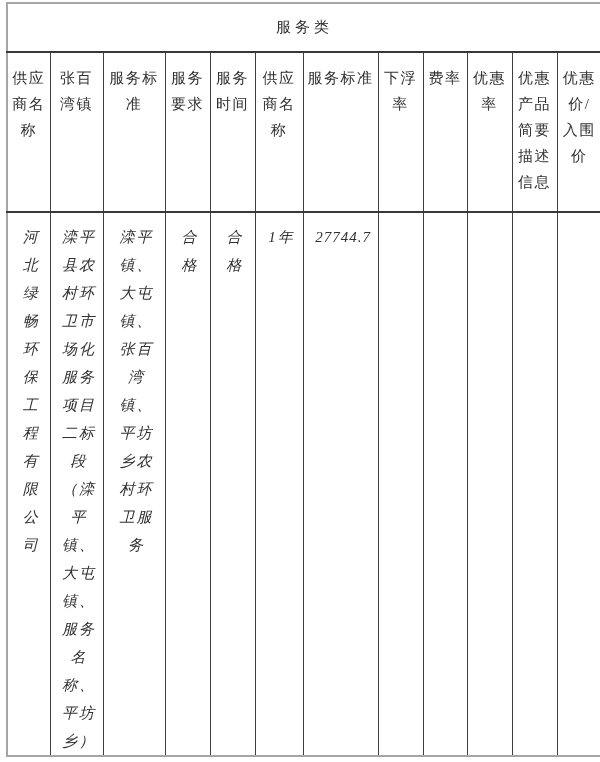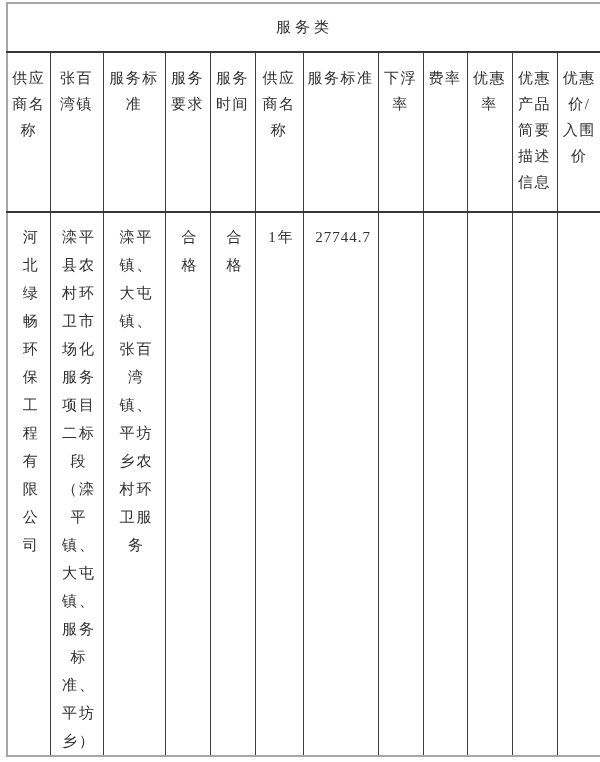--- a/index.html
+++ b/index.html
@@ -62,20 +62,21 @@
     padding: 12px 3px 0 3px;
     line-height: 26px;
     letter-spacing: 1.5px;
     border-bottom: 2px solid #383838;
   }
   tr.data-row td {
     vertical-align: top;
     padding: 10px 3px 0 8px;
     line-height: 28px;
     letter-spacing: 2px;
+    font-style: italic;
   }
   tr.data-row td.amount {
     letter-spacing: 1px;
   }
 </style>
 </head>
 <body>
 
 <div class="page">
   <table class="doc-table">
@@ -106,21 +107,21 @@
         <th>供应商名称</th>
         <th>服务标准</th>
         <th>下浮率</th>
         <th>费率</th>
         <th>优惠率</th>
         <th>优惠产品简要描述信息</th>
         <th>优惠价/入围价</th>
       </tr>
       <tr class="data-row">
         <td>河北绿畅环保工程有限公司</td>
-        <td>滦平县农村环卫市场化服务项目二标段（滦平镇、大屯镇、服务标准、平坊乡）</td>
+        <td>滦平县农村环卫市场化服务项目二标段（滦平镇、大屯镇、服务名称、平坊乡）</td>
         <td>滦平镇、大屯镇、张百湾镇、平坊乡农村环卫服务</td>
         <td>合格</td>
         <td>合格</td>
         <td>1年</td>
         <td class="amount">27744.7</td>
         <td></td>
         <td></td>
         <td></td>
         <td></td>
         <td></td>

